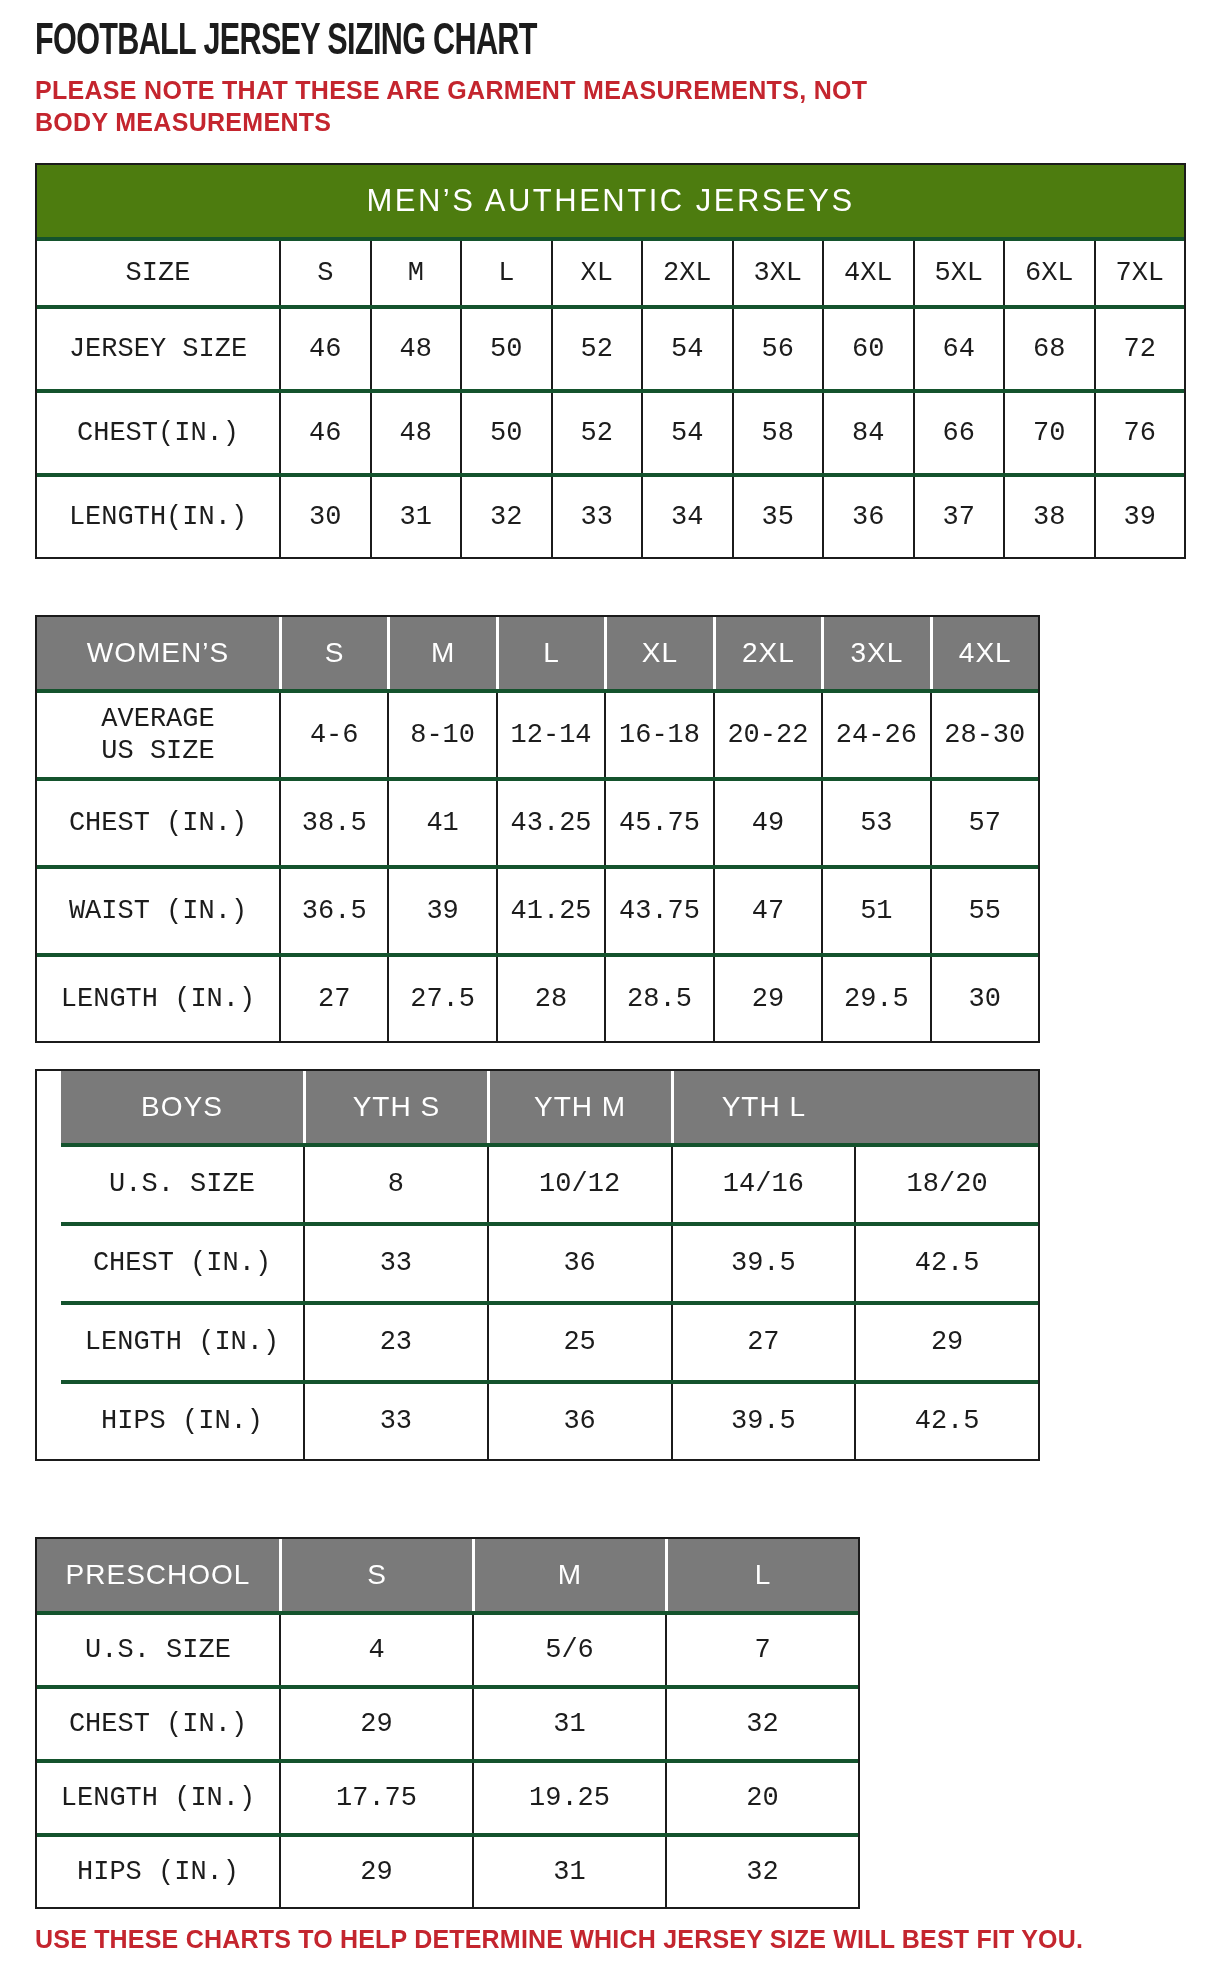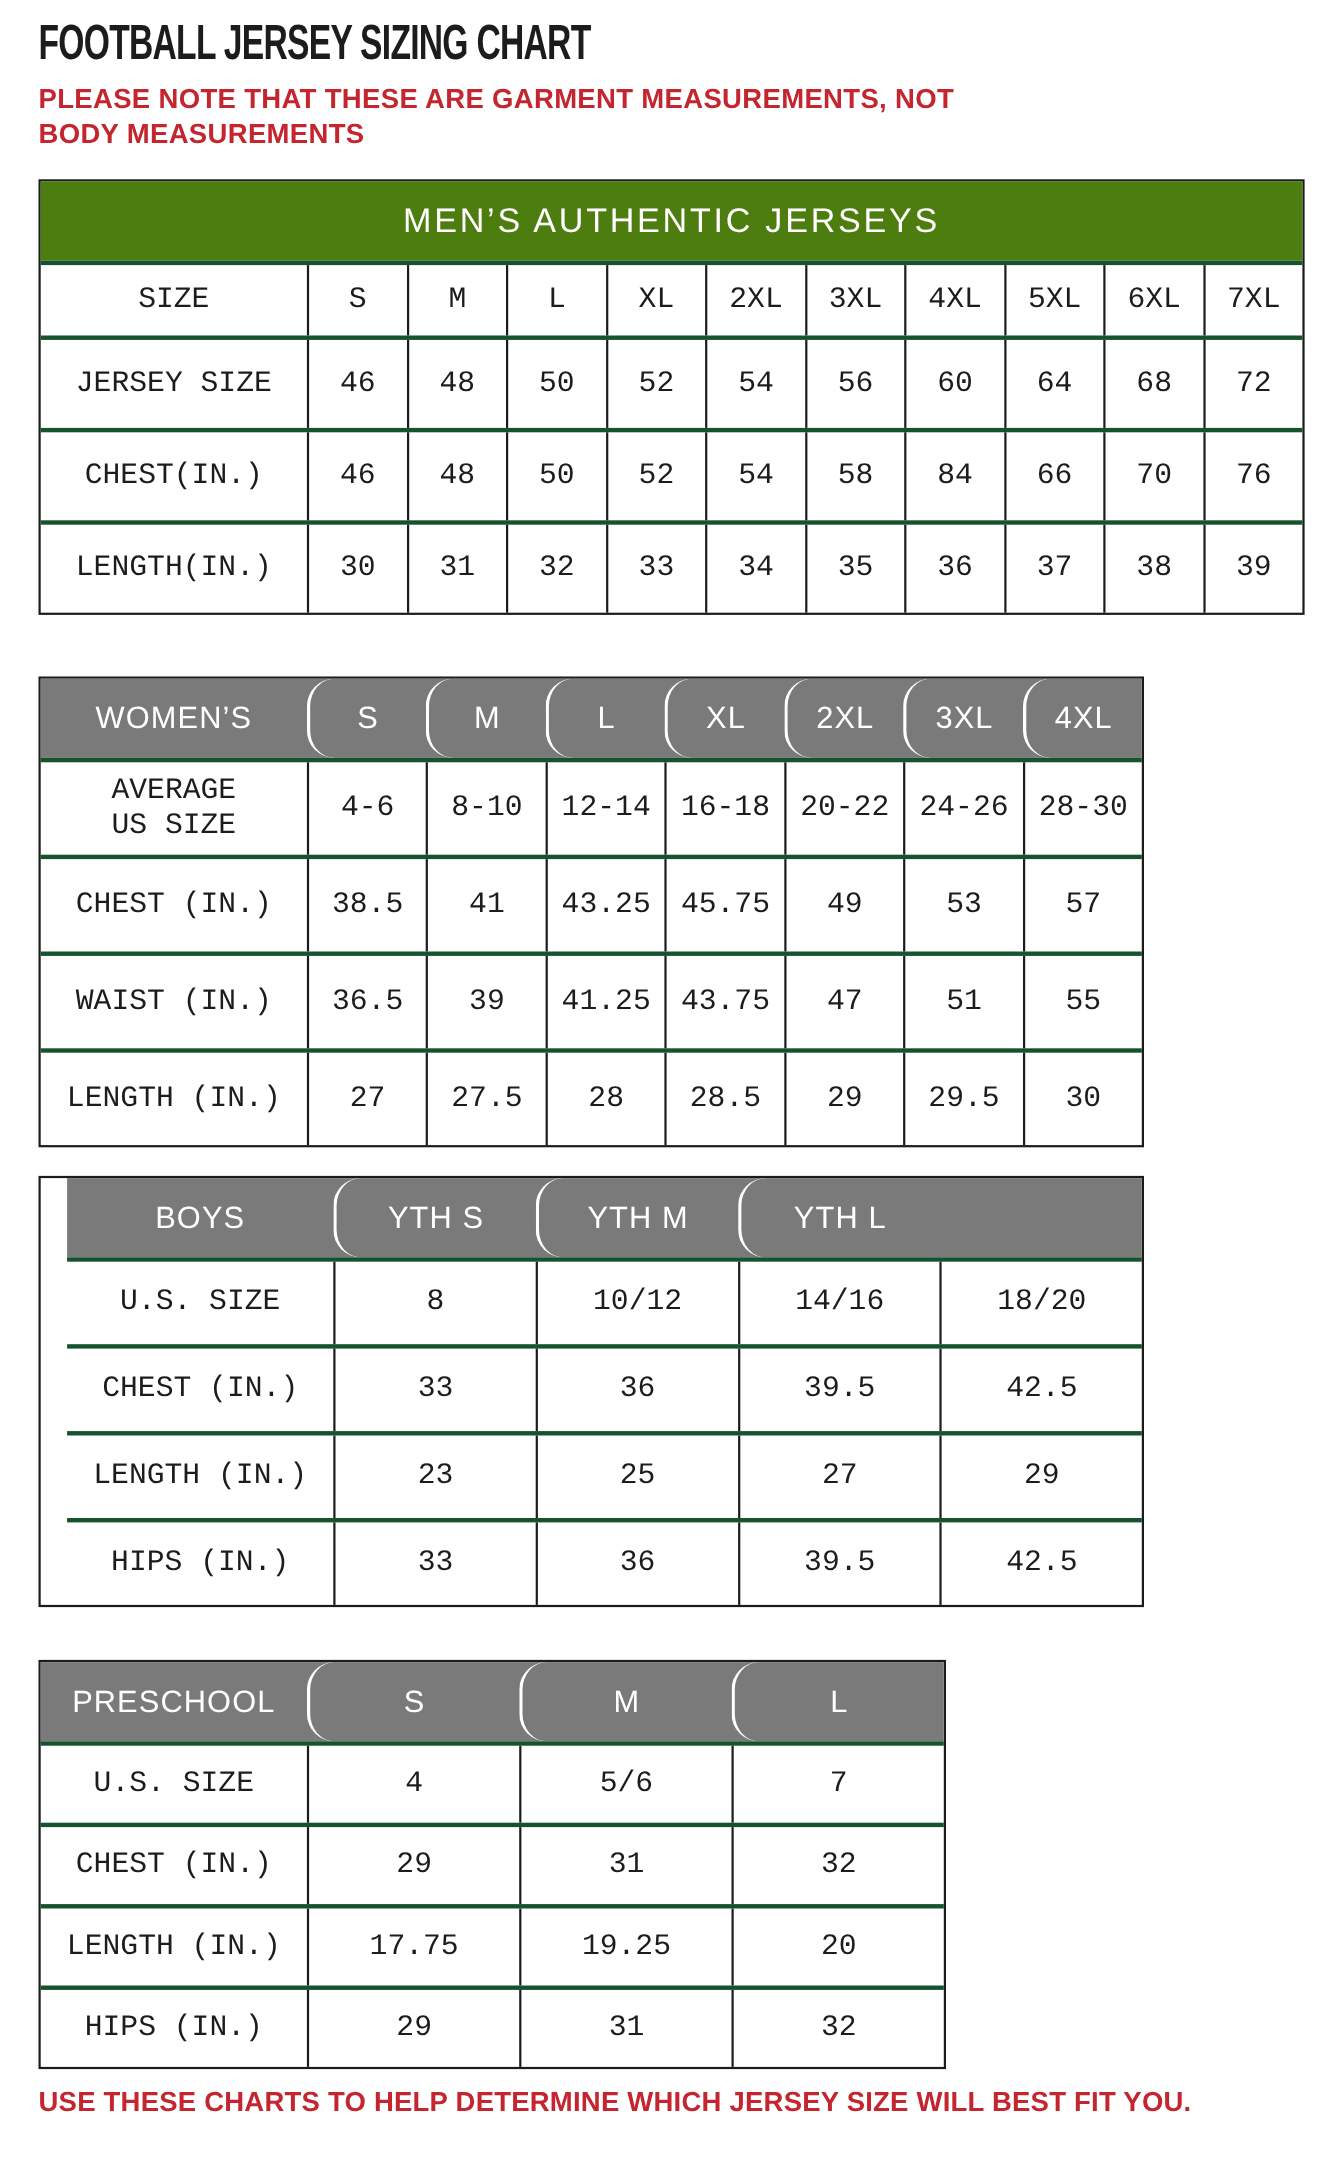--- a/index.html
+++ b/index.html
@@ -10,21 +10,21 @@
   .wrap{padding:16px 0 0 35px;}
   h1{margin:0;font-size:45px;font-weight:700;line-height:1.02;}
   .squish{display:inline-block;transform:scaleX(.68);transform-origin:0 50%;letter-spacing:-1px;white-space:nowrap;}
   .note{width:905px;margin:12px 0 0 0;color:#c4252e;font-size:25px;font-weight:700;line-height:1.3;letter-spacing:.3px;}
   .footer{margin:16px 0 0 0;color:#c4252e;font-size:25px;font-weight:700;letter-spacing:.2px;}
 
   .tbl{border:2px solid #1b1b1b;box-sizing:border-box;}
   .mens{width:1151px;margin-top:24px;}
   .womens{width:1005px;margin-top:56px;}
   .boys{width:1005px;margin-top:26px;padding-left:24px;}
-  .pre{width:825px;margin-top:48px;}
+  .pre{width:825px;margin-top:76px;}
 
   .caption{height:72px;background:#4d7c0f;color:#ffffff;display:flex;align-items:center;justify-content:center;
            font-size:31px;letter-spacing:2.5px;}
   .row{display:grid;}
   .row + .row, .caption + .row{border-top:4px solid #14532d;font-family:Liberation Mono, monospace;}
   .g-m{grid-template-columns:242px repeat(10,1fr);}
   .g-w{grid-template-columns:242px repeat(7,1fr);}
   .g-b{grid-template-columns:242px repeat(4,1fr);}
   .g-p{grid-template-columns:242px repeat(3,1fr);}
 
@@ -33,21 +33,21 @@
   .cell + .cell{border-left:2px solid #1b1b1b;}
   .label{white-space:pre-line;}
 
   .mens .sizes{min-height:64px;}
   .mens .data{min-height:80px;}
   .womens .data{min-height:84px;}
   .boys .data{min-height:75px;}
   .pre .data{min-height:70px;}
 
   .hdr{min-height:72px;background:#7a7a7a;}
-  .hdr .cell{color:#ffffff;font-size:28px;letter-spacing:1px;border-radius:25px;}
+  .hdr .cell{color:#ffffff;font-size:28px;letter-spacing:1px;}
   .hdr .cell + .cell{border-left:3px solid #ffffff;}
 </style>
 </head>
 <body>
 
 <div class="wrap">
 
   <h1><span class="squish">FOOTBALL JERSEY SIZING CHART</span></h1>
   <p class="note">PLEASE NOTE THAT THESE ARE GARMENT MEASUREMENTS, NOT BODY MEASUREMENTS</p>
 

